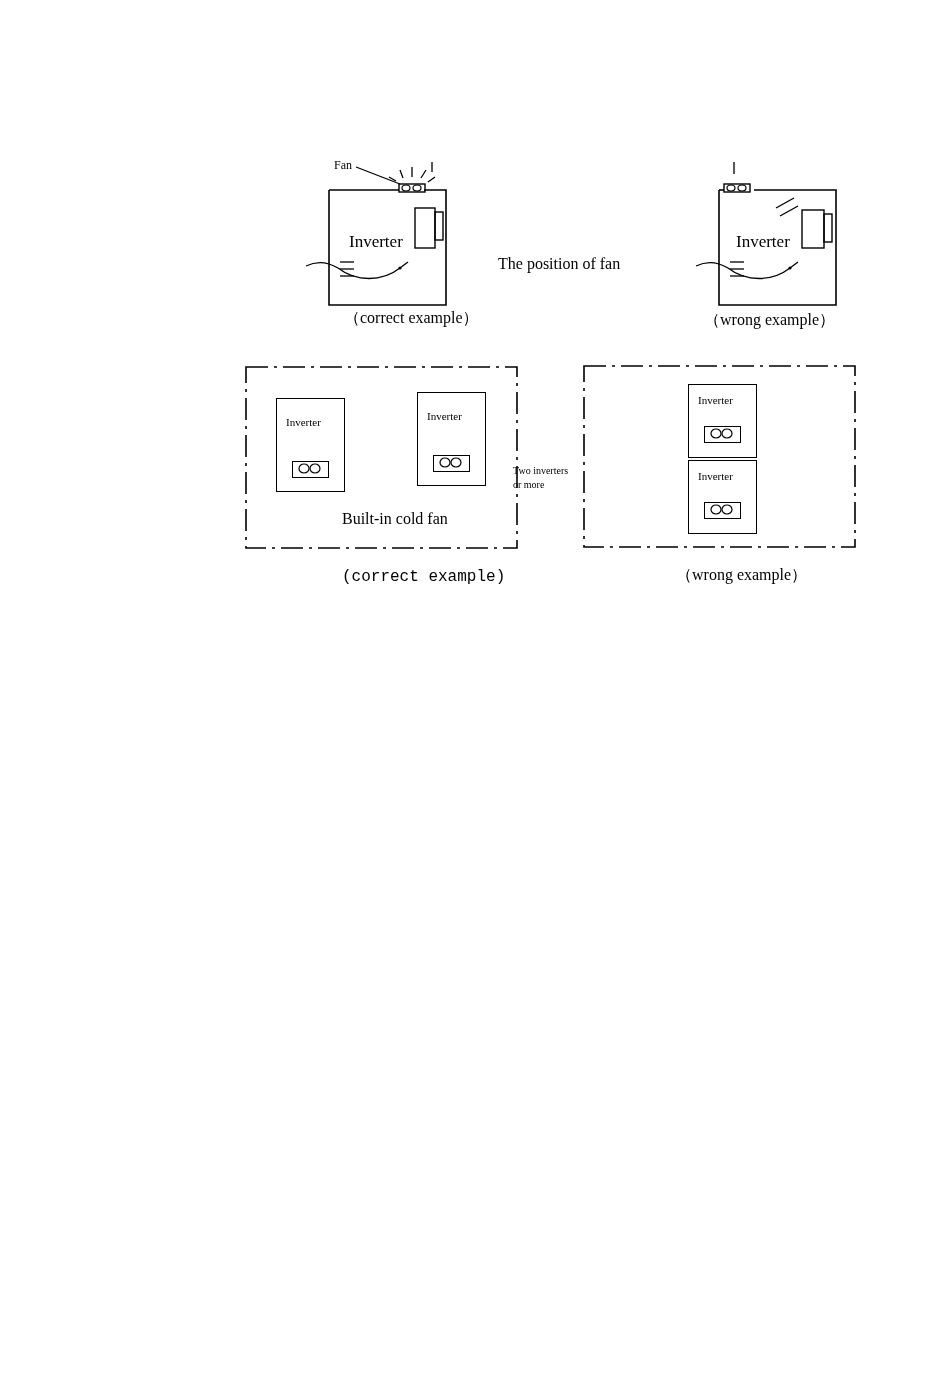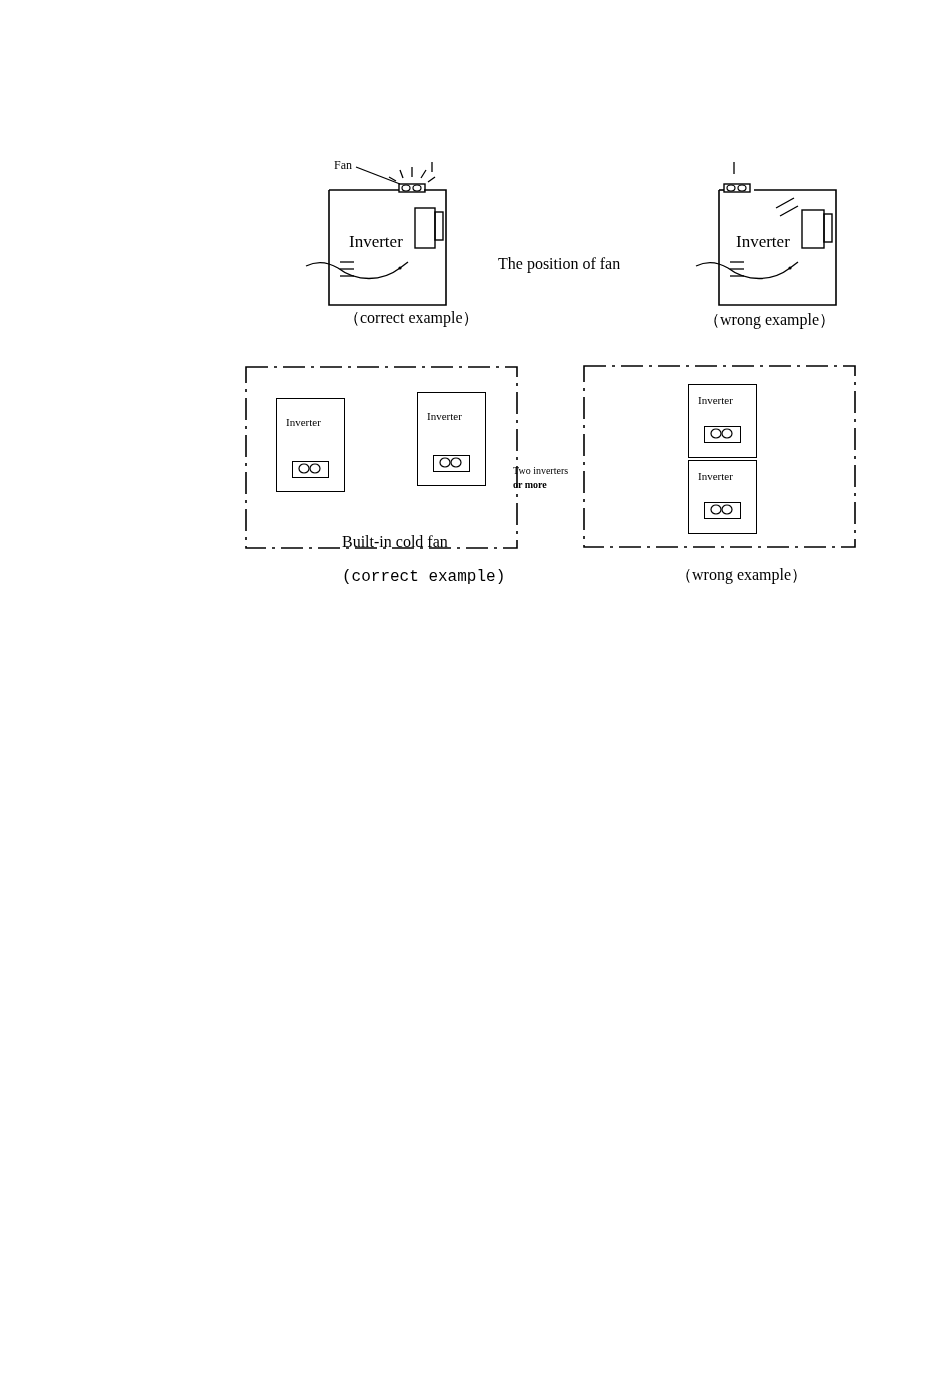--- a/index.html
+++ b/index.html
@@ -155,28 +155,28 @@
       <ellipse cx="23" cy="7.5" rx="5" ry="4.5" fill="none" stroke="#000" stroke-width="1.2"></ellipse>
     </svg>
 
     <div class="solid-box" style="left:173px; top:27px; width:67px; height:92px;"></div>
     <span class="small-label" style="left:183px; top:45px; font-size:11px;">Inverter</span>
     <div class="solid-box" style="left:189px; top:90px; width:35px; height:15px;"></div>
     <svg style="position:absolute; left:189px; top:90px;" width="35" height="15" viewBox="0 0 35 15">
       <ellipse cx="12" cy="7.5" rx="5" ry="4.5" fill="none" stroke="#000" stroke-width="1.2"></ellipse>
       <ellipse cx="23" cy="7.5" rx="5" ry="4.5" fill="none" stroke="#000" stroke-width="1.2"></ellipse>
     </svg>
-    <span class="built-in-label" style="left:98px; top:145px;margin-top:23px;">Built-in cold fan</span>
+    <span class="built-in-label" style="left:98px; top:145px;">Built-in cold fan</span>
   </div>
 
   <span class="caption" style="left:338px; top:568px;font-family:Liberation Mono, monospace;">(correct example)</span>
 
   <div style="position:absolute; left:509px; top:464px;">
     <div class="mid-label" style="position:relative; left:0; top:0;">Two inverters</div>
-    <div class="mid-label" style="position:relative; left:0; top:0;font-weight:bold;">or more</div>
+    <div class="mid-label" style="position:relative; left:0; top:0;">or more</div>
   </div>
 
   <div class="fig" style="left:578px; top:364px; width:275px; height:185px;">
     <svg width="275" height="185" viewBox="0 0 275 185">
       <rect x="2" y="2" width="271" height="181" fill="none" stroke="#000" stroke-width="1.6" stroke-dasharray="22 6 3 6"></rect>
     </svg>
 
     <div class="solid-box" style="left:106px; top:20px; width:67px; height:72px;"></div>
     <span class="small-label" style="left:116px; top:30px; font-size:11px;">Inverter</span>
     <div class="solid-box" style="left:122px; top:62px; width:35px; height:15px;"></div>

